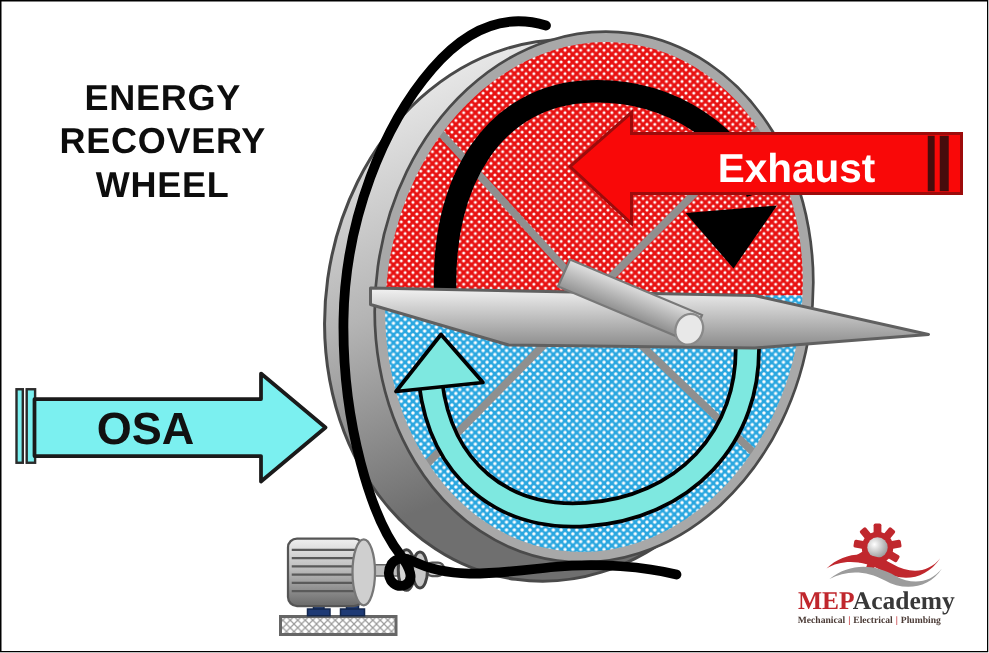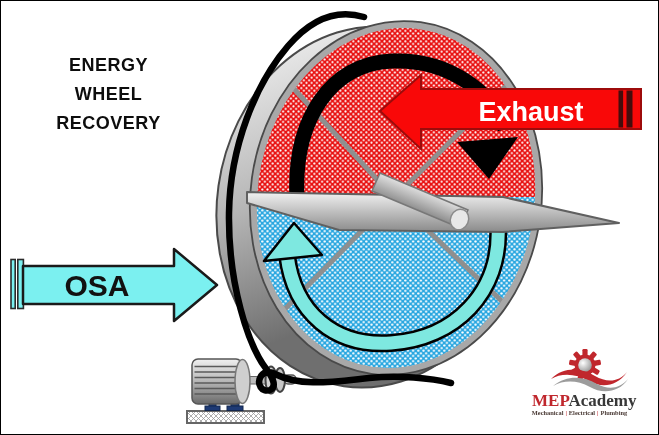--- a/index.html
+++ b/index.html
@@ -7,21 +7,21 @@
     position:relative;
     width:657px;height:433px;
     border:1px solid #000;
     background:#fff;
     overflow:hidden;
     font-family:"Liberation Sans", sans-serif;
   }
   .stage svg{position:absolute;left:0;top:0;}
   .diagram-title{
     position:absolute;left:15px;top:50px;width:185px;
-    text-align:center;font-weight:bold;font-size:18px;line-height:29px;
+    text-align:center;font-weight:bold;font-size:24px;line-height:29px;
     color:#0d0d0d;letter-spacing:.5px;
   }
   .diagram-title span{display:block;}
   .svg-label{font-family:"Liberation Sans",sans-serif;}
   .logo-serif{font-family:"Liberation Serif",serif;}
 </style>
 </head>
 <body>
 
 <div class="stage">
@@ -170,17 +170,17 @@
         <tspan fill="#C0272D">MEP</tspan><tspan fill="#383838">Academy</tspan>
       </text>
       <text class="logo-serif" x="578.5" y="414" text-anchor="middle" font-size="6.4" font-weight="bold" fill="#4a3a35">
         <tspan>Mechanical</tspan><tspan dx="2" fill="#C0272D">|</tspan><tspan dx="2">Electrical</tspan><tspan dx="2" fill="#C0272D">|</tspan><tspan dx="2">Plumbing</tspan>
       </text>
     </g>
   </svg>
 
   <div class="diagram-title">
     <span>ENERGY</span>
+    <span>RECOVERY</span>
     <span>WHEEL</span>
-    <span>RECOVERY</span>
   </div>
 
 </div>
 
 </body></html>

